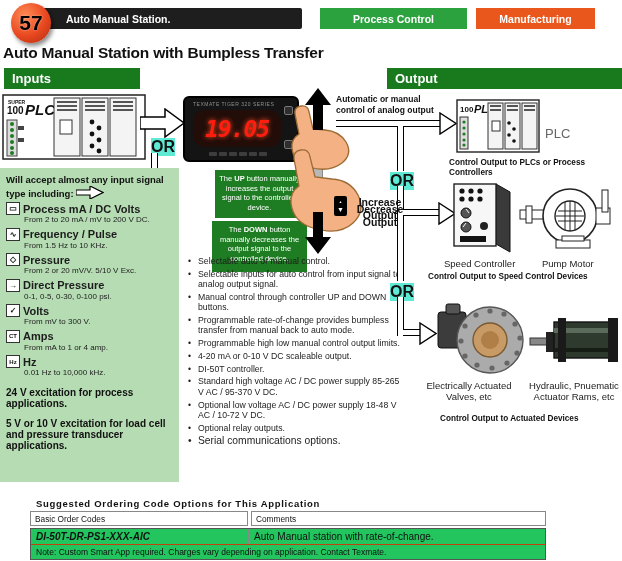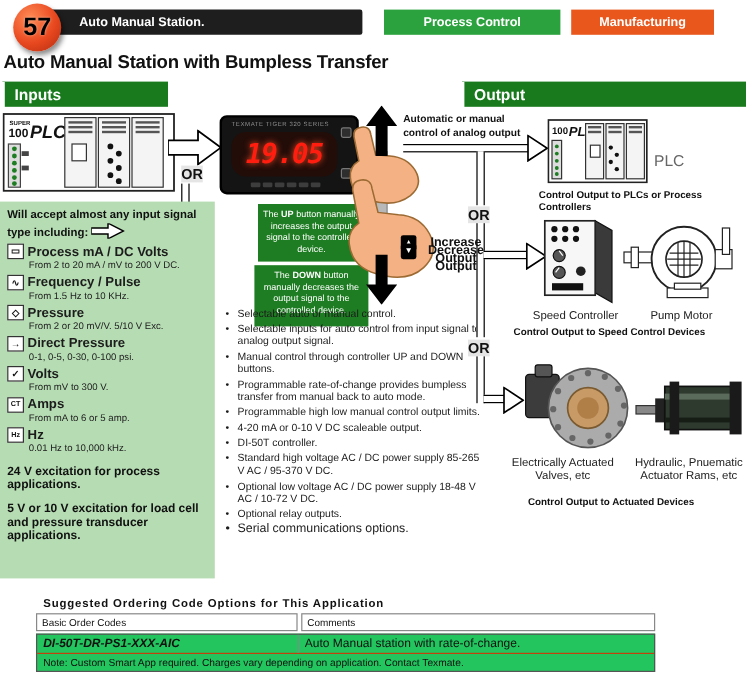--- a/index.html
+++ b/index.html
@@ -37,21 +37,21 @@
   .meter-display { left:8px; top:12px; width:88px; height:37px; background:#230d09; border-radius:12px;
     display:flex; align-items:center; justify-content:center; }
   .meter-digits { font-family:"DejaVu Sans Mono",monospace; font-style:italic; font-weight:bold;
     font-size:23px; color:#ff1d10; text-shadow:0 0 5px #ff4a22; letter-spacing:-1px; }
   .meter-btn { width:9px; height:9px; background:#2e2e2e; border:1px solid #777; border-radius:2px; }
   .annun { left:24px; top:54px; display:flex; gap:2px; }
   .annun span { width:8px; height:4px; background:#3d3d3d; border-radius:1px; display:block; }
   
   .vbar { width:7px; background:#fff; border-left:1.4px solid #000; border-right:1.4px solid #000; }
   .hbar { height:7px; background:#fff; border-top:1.4px solid #000; border-bottom:1.4px solid #000; }
-  .orlbl { font-size:12px; font-weight:bold; color:#111; background:#e5e5e5; }
+  .orlbl { font-size:16px; font-weight:bold; color:#111; background:#5eead4; }
   
   .autonote { left:336px; top:94px; width:104px; font-size:8.5px; font-weight:bold; line-height:10.5px; z-index:4; }
   .slider { left:313px; top:126px; width:10px; height:92px; background:#b8b8b8; border:1px solid #8a8a8a; }
   .updown-row { display:flex; gap:4px; z-index:5; align-items:flex-start; }
   .ud-icon { width:13px; height:13px; background:#000; color:#fff; font-size:7px; display:flex;
     align-items:center; justify-content:center; border-radius:2px; flex:0 0 auto; }
   .ud-label { font-size:10.5px; font-weight:bold; width:58px; text-align:center; line-height:12.5px; }
   .gnote { background:#1e7d22; color:#fff; font-size:7.5px; line-height:9.5px; text-align:center; padding:4px 3px; }
   
   .features { left:184px; top:256px; width:218px; list-style:none; }
@@ -186,21 +186,21 @@
         <span class="sig-icon">✓</span>
       <span class="sig-name">Volts</span>
       </div>
     <div class="sig-range">From mV to 300 V.</div>
   </div>
   <div class="sig-item">
     <div class="sig-head">
         <span class="sig-icon" style="font-size:6px;">CT</span>
       <span class="sig-name">Amps</span>
       </div>
-    <div class="sig-range">From mA to 6 or 5 amp.</div>
+    <div class="sig-range">From mA to 1 or 4 amp.</div>
   </div>
   <div class="sig-item">
     <div class="sig-head">
         <span class="sig-icon" style="font-size:6px;">Hz</span>
       <span class="sig-name">Hz</span>
       </div>
     <div class="sig-range">0.01 Hz to 10,000 kHz.</div>
   </div>
 
   <div class="exnote">24 V excitation for process applications.</div>

